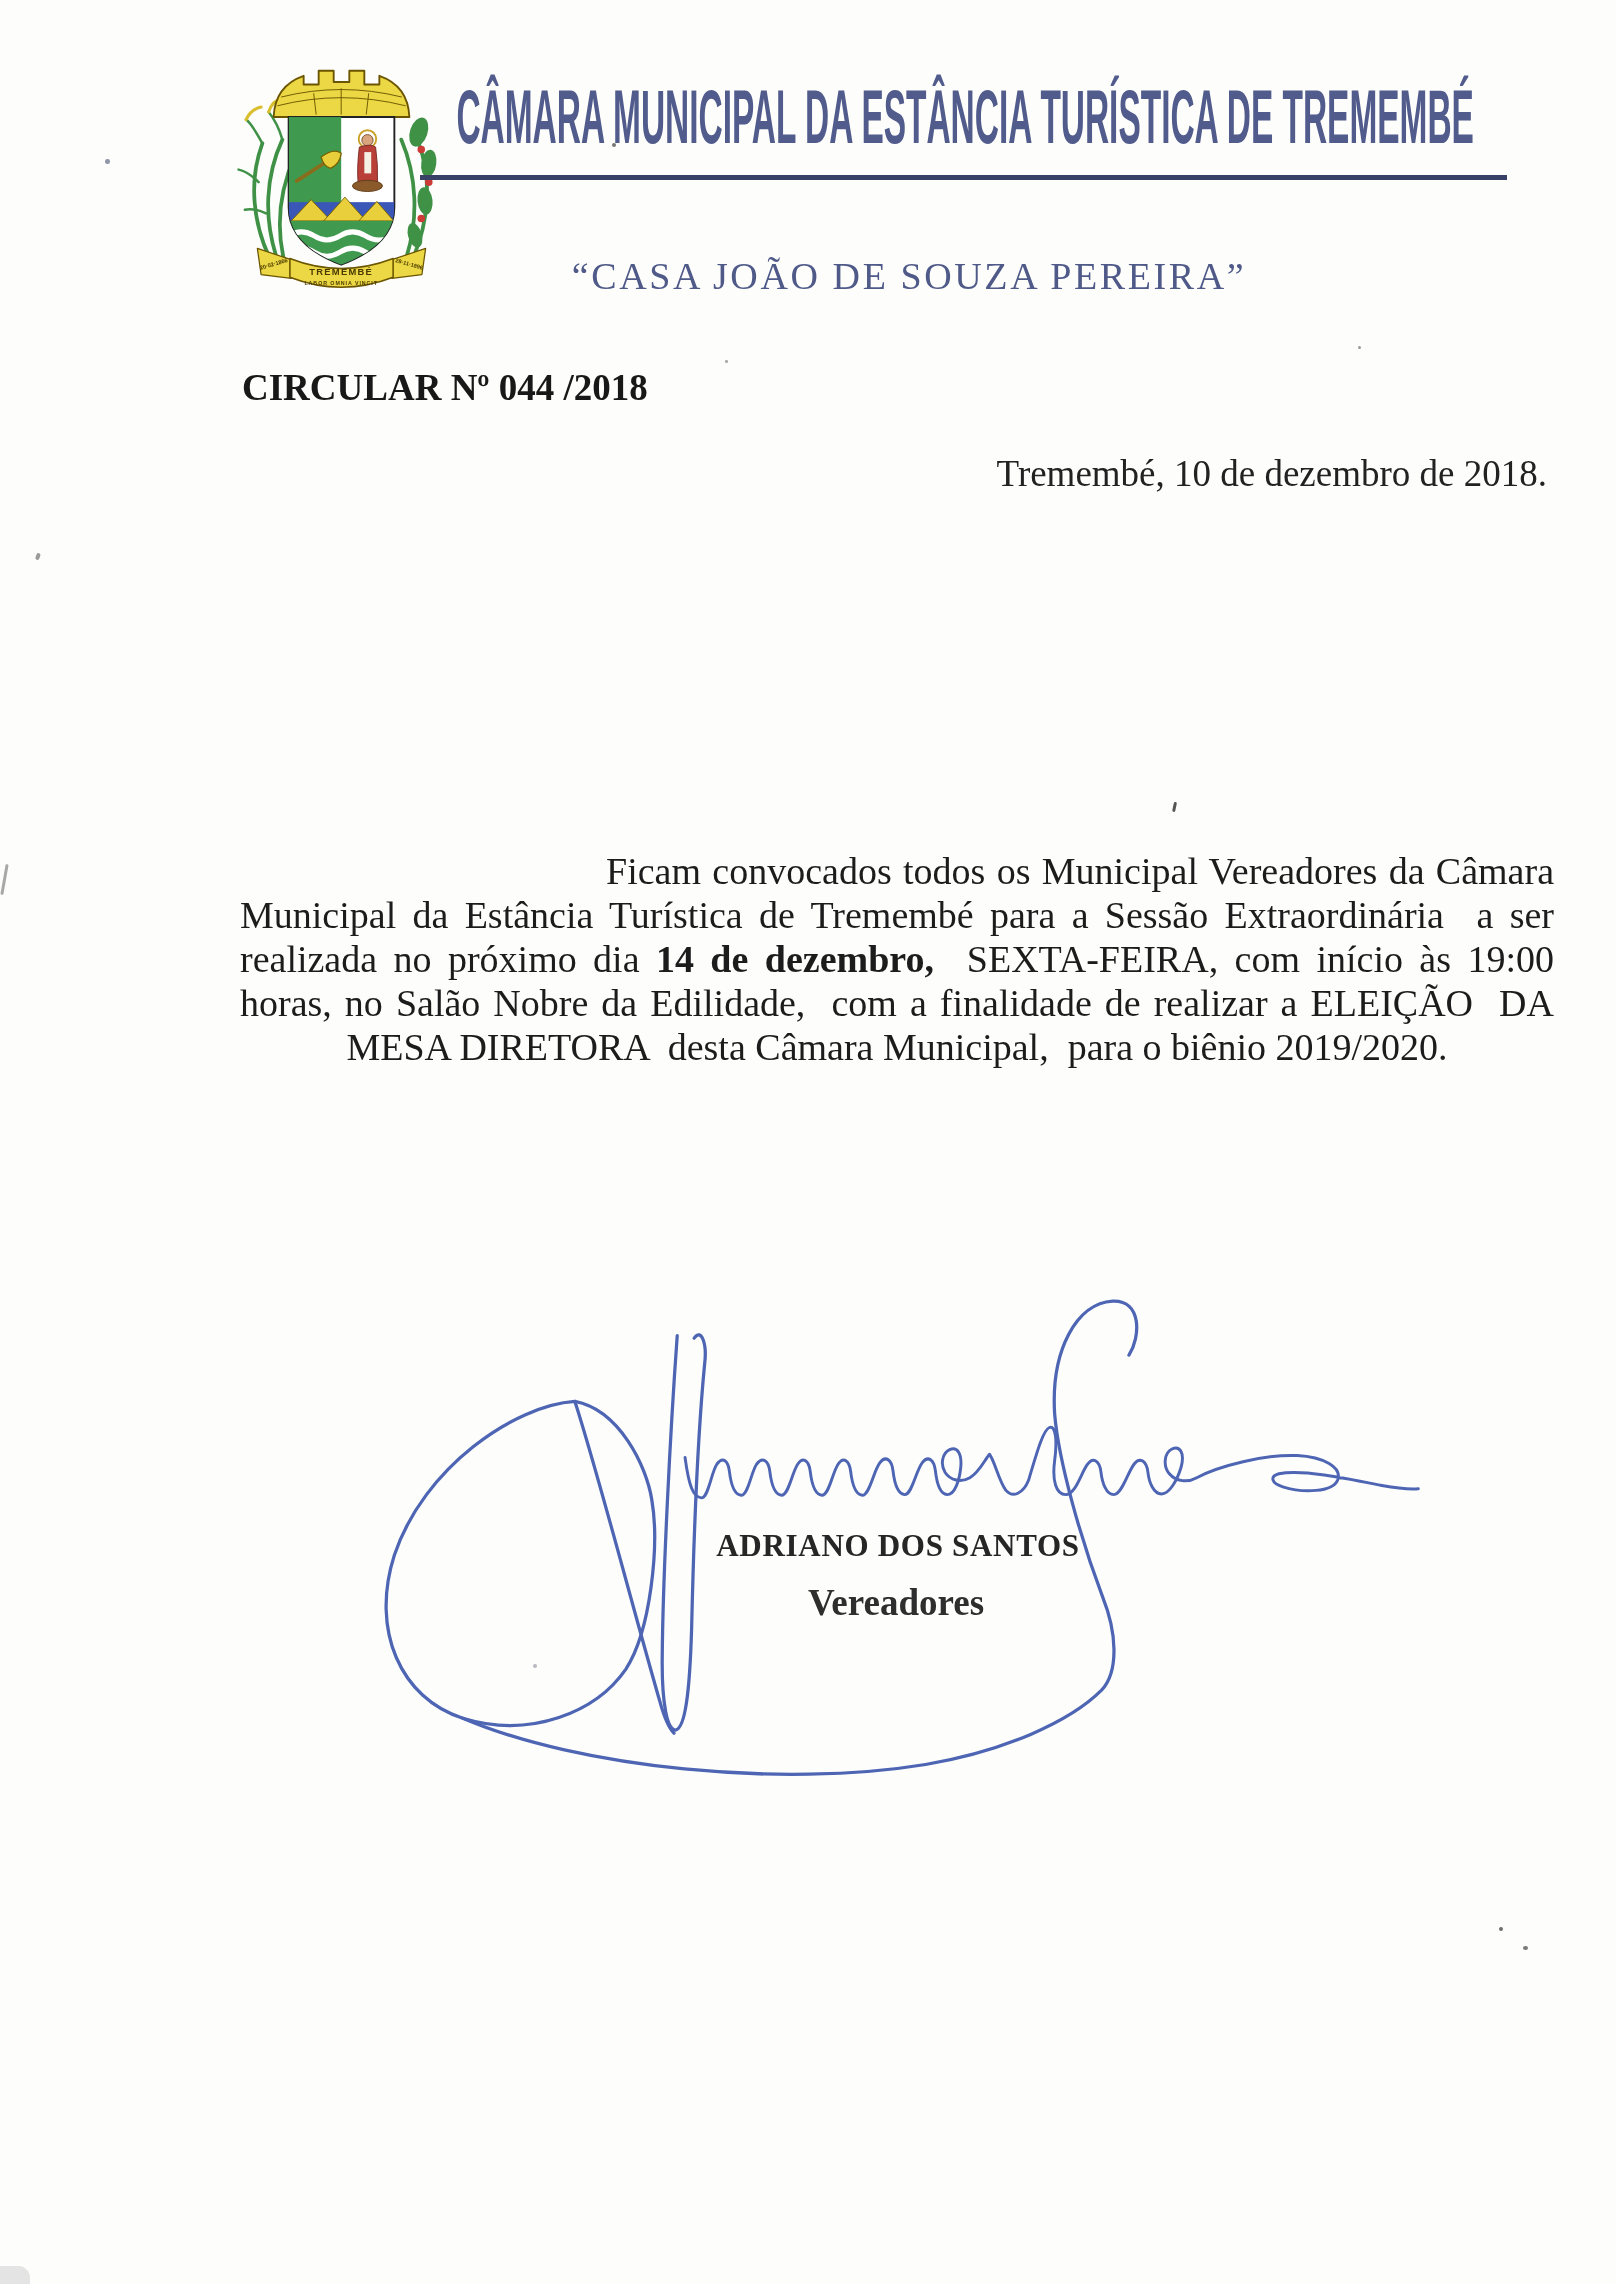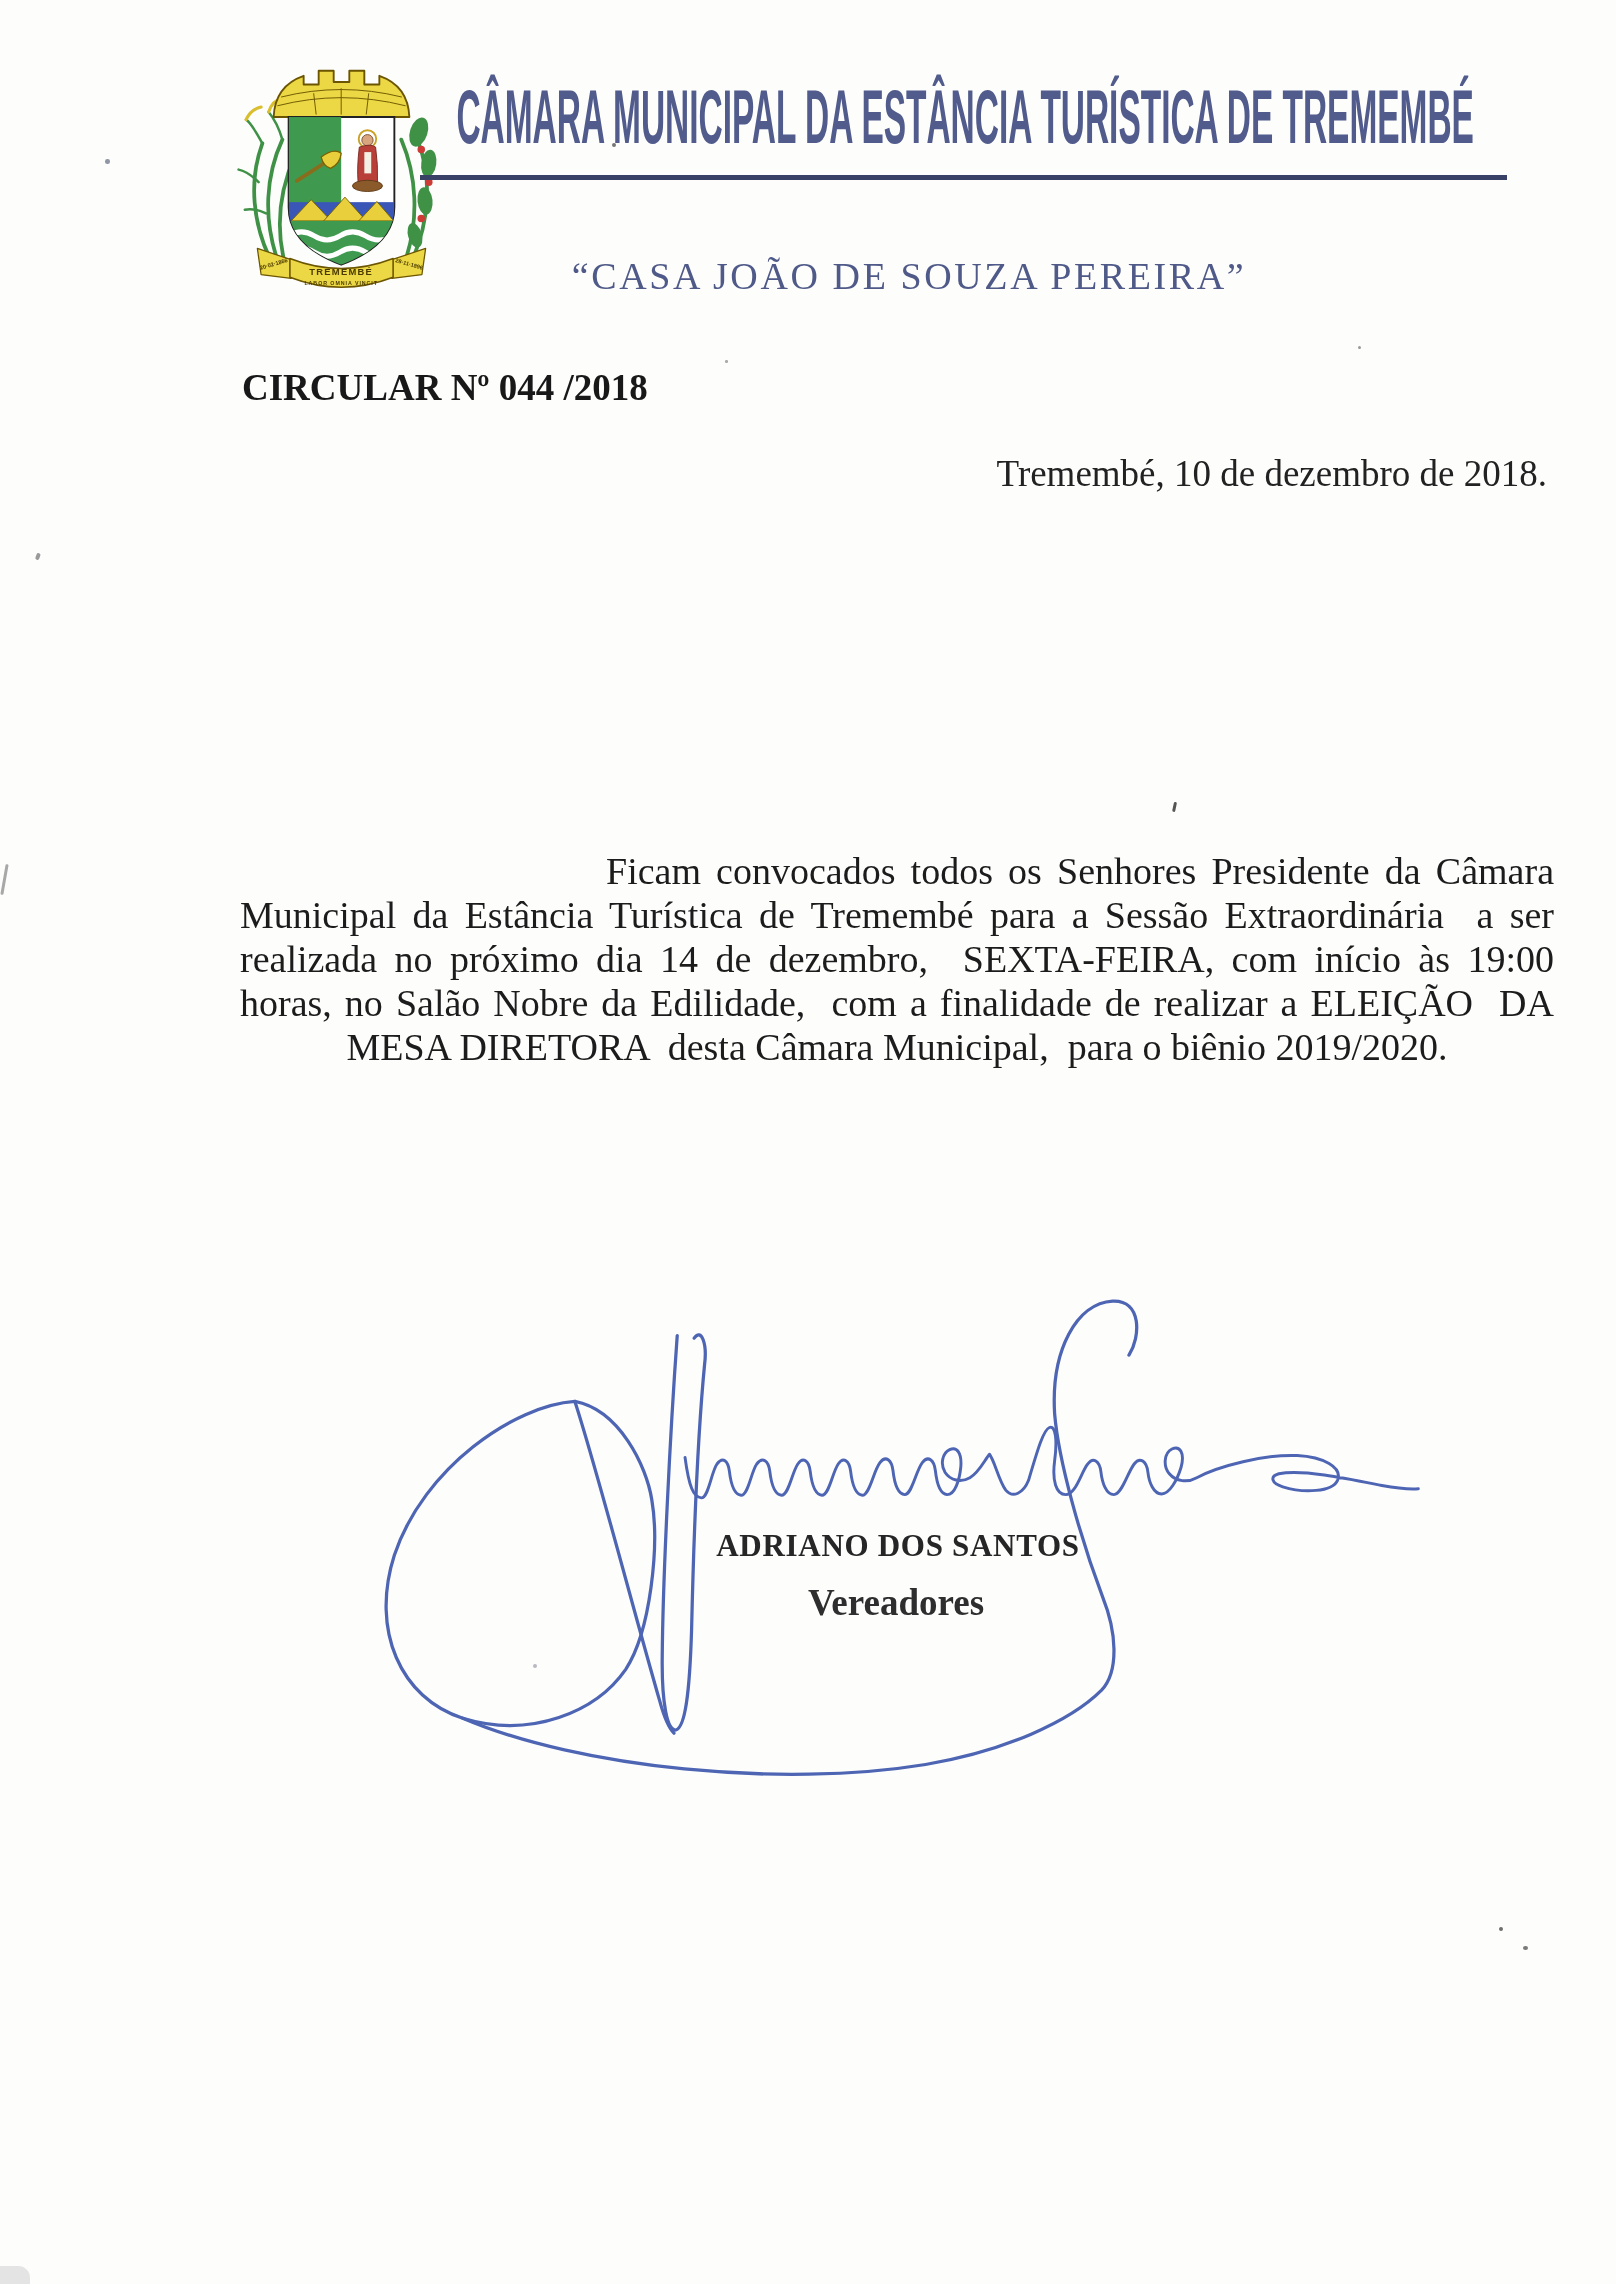--- a/index.html
+++ b/index.html
@@ -49,21 +49,21 @@
     position:absolute;left:240px;top:849px;width:1314px;
     font-size:38px;color:#1c1c1c;
   }
   .body-line{
     white-space:pre;
     line-height:44px;
     text-align:center;
   }
   .just{text-align:justify;text-align-last:justify;}
   .indent{padding-left:366px;}
-  .body-line b{font-weight:normal;margin-top:40px;}
+  .body-line b{font-weight:bold;margin-top:40px;}
   
   #signature-svg{position:absolute;left:365px;top:1265px;width:1069px;height:574px;opacity:.9;}
   #signer-name{
     position:absolute;left:898px;top:1528px;transform:translateX(-50%);
     font-size:31px;font-weight:bold;color:#262626;white-space:nowrap;letter-spacing:0.7px;text-align:center;
   }
   #signer-title{
     position:absolute;left:896px;top:1581px;transform:translateX(-50%);
     font-size:37px;font-weight:bold;color:#2e2e2e;white-space:nowrap;
   }
@@ -175,21 +175,21 @@
   </div>
   <div id="title-underline"></div>
 
   <div id="house-name">“CASA JOÃO DE SOUZA PEREIRA”</div>
 
   <div id="reference">CIRCULAR Nº 044 /2018</div>
 
   <div id="dateline">Tremembé, 10 de dezembro de 2018.</div>
 
   <div id="body-block">
-    <div class="body-line just indent">Ficam convocados todos os Senhores Presidente da Câmara</div>
+    <div class="body-line just indent">Ficam convocados todos os Municipal Vereadores da Câmara</div>
     <div class="body-line just">Municipal da Estância Turística de Tremembé para a Sessão Extraordinária  a ser</div>
     <div class="body-line just"><span>realizada no próximo dia </span><b>14 de dezembro,</b><span>  SEXTA-FEIRA, com início às 19:00</span></div>
     <div class="body-line just">horas, no Salão Nobre da Edilidade,  com a finalidade de realizar a ELEIÇÃO  DA</div>
     <div class="body-line">MESA DIRETORA  desta Câmara Municipal,  para o biênio 2019/2020.</div>
   </div>
 
   <svg id="signature-svg" viewBox="0 0 1640 880" xmlns="http://www.w3.org/2000/svg" fill="none" stroke="#3a55ac" stroke-linecap="round" stroke-linejoin="round">
 
     <path stroke-width="5" d="M 322,209 C 230,215 90,310 45,445 C 8,560 55,665 150,695 C 255,727 355,685 400,620 C 438,562 452,430 440,360 C 432,308 390,222 322,209 Z"></path>
 

